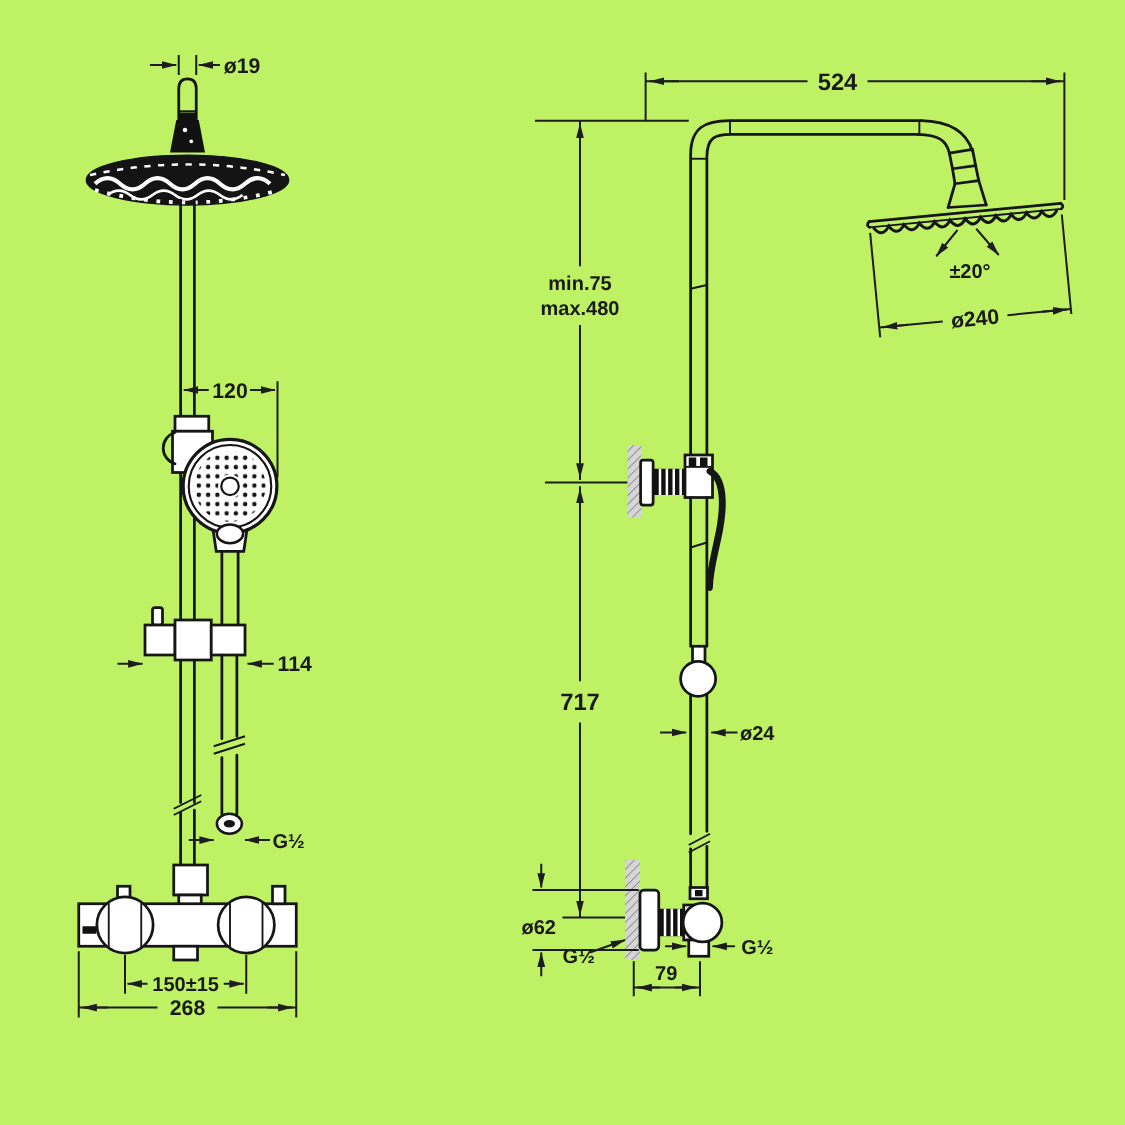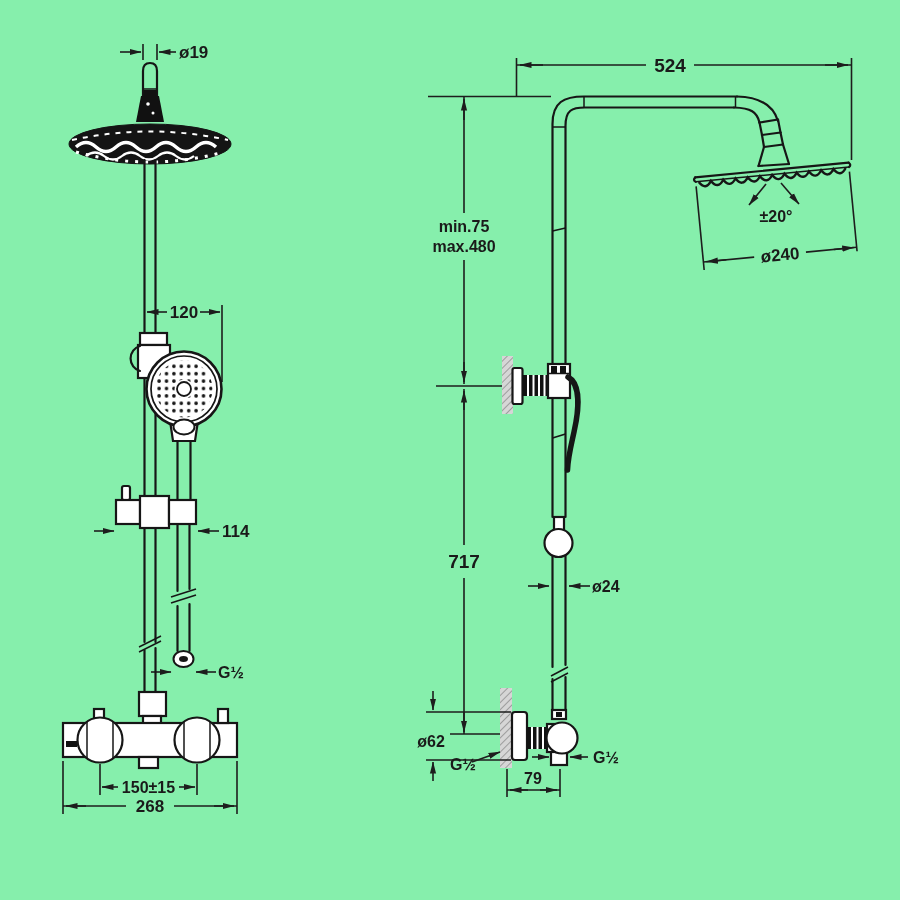--- a/index.html
+++ b/index.html
@@ -1,17 +1,17 @@
 <!DOCTYPE html>
 <html><head>
 <meta charset="utf-8">
 <style>
   html, body { margin: 0; padding: 0; background: #ffffff; }
   .stage {
-    width: 900px; height: 900px; position: relative; background: #86efac;
+    width: 900px; height: 900px; position: relative; background: #bef264;
     font-family: "Liberation Sans", sans-serif;
   }
   svg { display: block; }
   svg text {
     font-family: "Liberation Sans", sans-serif;
     font-weight: bold;
     fill: #1a1a1a;
   }
   .obj  { stroke: #161616; stroke-width: 2.2; fill: none; stroke-linecap: round; }
   .objf { stroke: #161616; stroke-width: 2.2; fill: #ffffff; }

